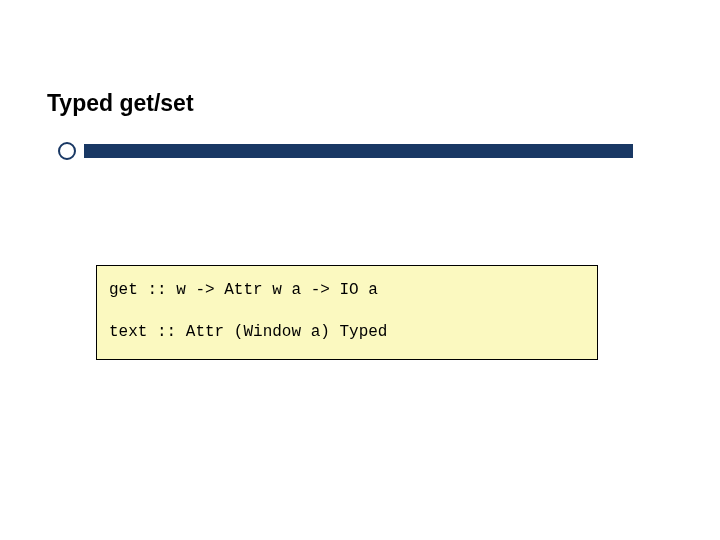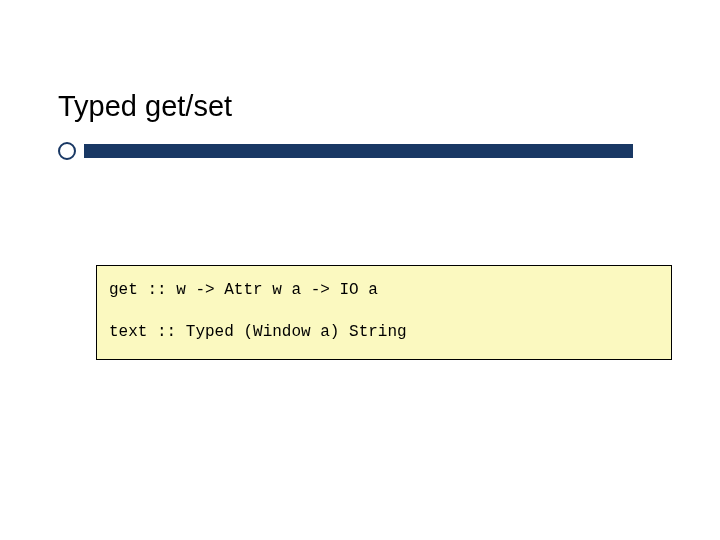--- a/index.html
+++ b/index.html
@@ -12,24 +12,24 @@
     overflow: hidden;
   }
   .slide {
     position: relative;
     width: 720px;
     height: 540px;
     box-sizing: border-box;
   }
   .title {
     position: absolute;
-    left: 58px;
+    left: 47px;
     top: 90px;
-    font-size: 29px;
-    font-weight: normal;
+    font-size: 23px;
+    font-weight: bold;
     color: #000000;
     letter-spacing: 0px;
   }
   .underline-group {
     position: absolute;
     left: 58px;
     top: 138px;
     width: 575px;
     height: 26px;
   }
@@ -49,21 +49,21 @@
     left: 26px;
     top: 6px;
     right: 0;
     height: 14px;
     background: #193864;
   }
   .codebox {
     position: absolute;
     left: 96px;
     top: 265px;
-    width: 576px;
+    width: 502px;
     box-sizing: border-box;
     background: #fbf9c0;
     border: 1.5px solid #000000;
     padding: 14px 12px 16px 12px;
   }
   .codebox pre {
     margin: 0;
     font-family: "Courier New", Courier, monospace;
     font-size: 16px;
     line-height: 21px;
@@ -82,16 +82,16 @@
   <div class="title">Typed get/set</div>
 
   <div class="underline-group">
     <div class="bullet"></div>
     <div class="bar"></div>
   </div>
 
   <div class="codebox">
     <pre>get :: w -&gt; Attr w a -&gt; IO a</pre>
     <div class="code-gap"></div>
-    <pre>text :: Typed (Window a) String</pre>
+    <pre>text :: Attr (Window a) Typed</pre>
   </div>
 
 </div>
 
 </body></html>

